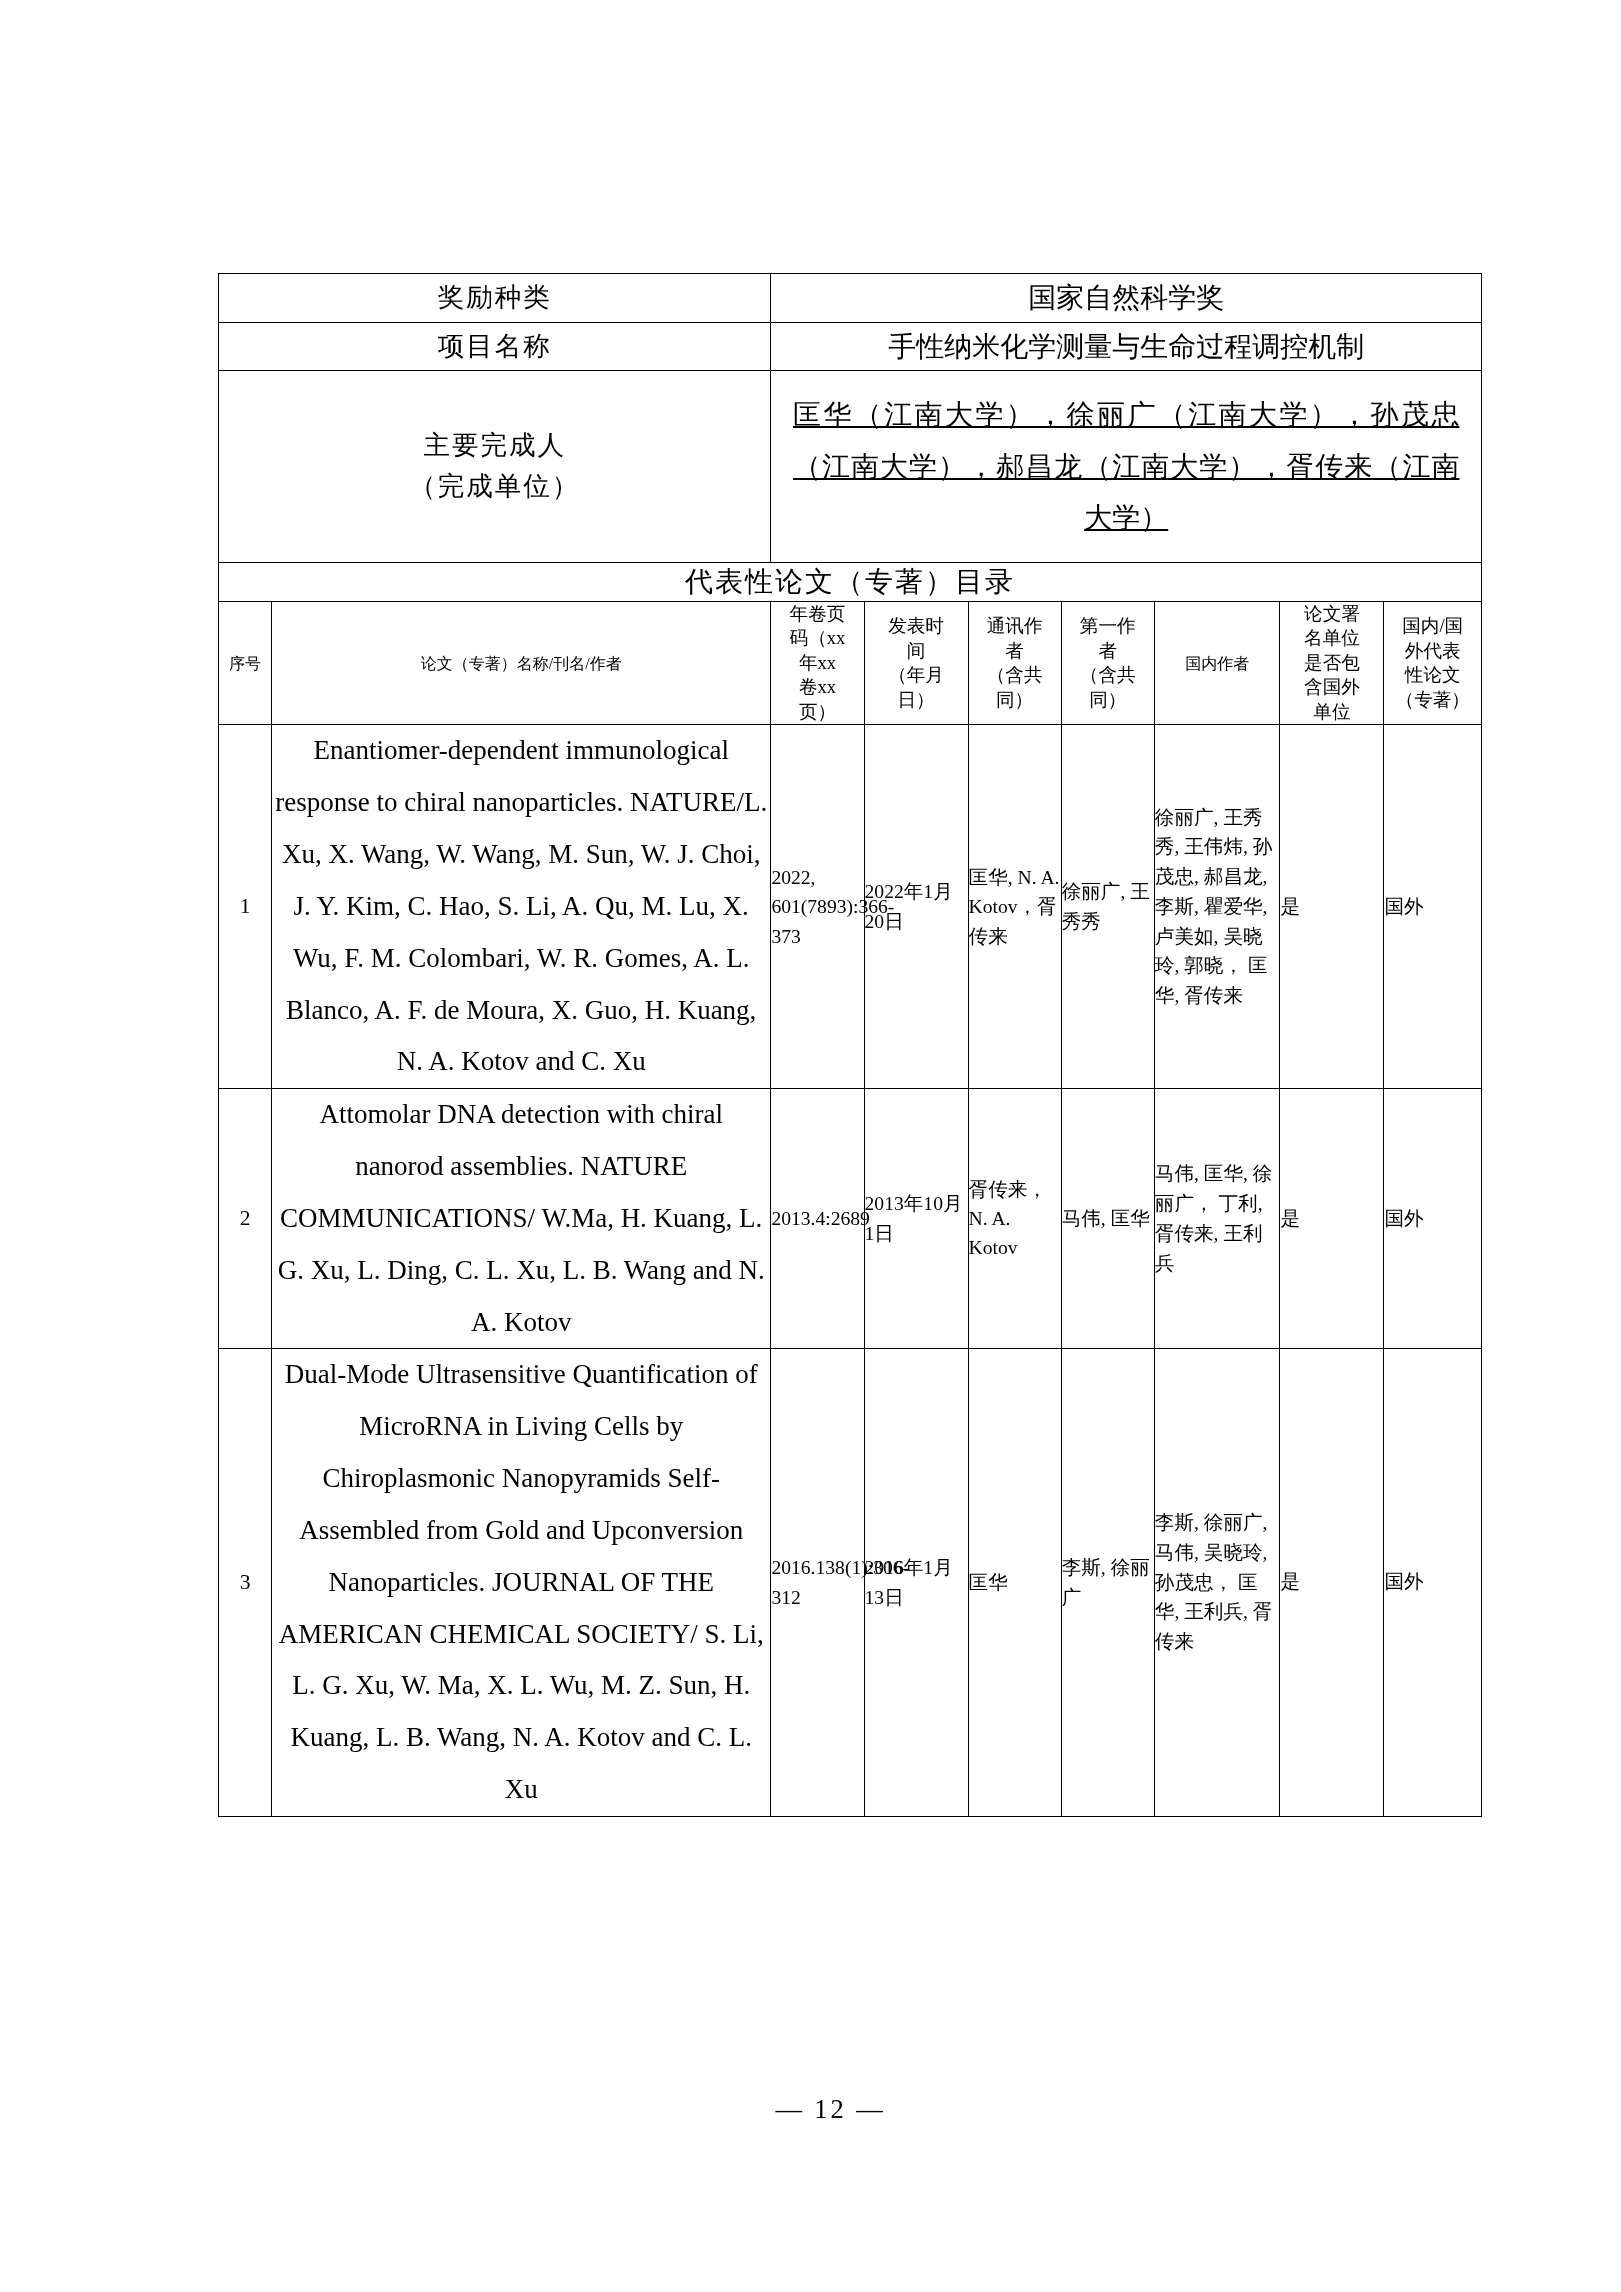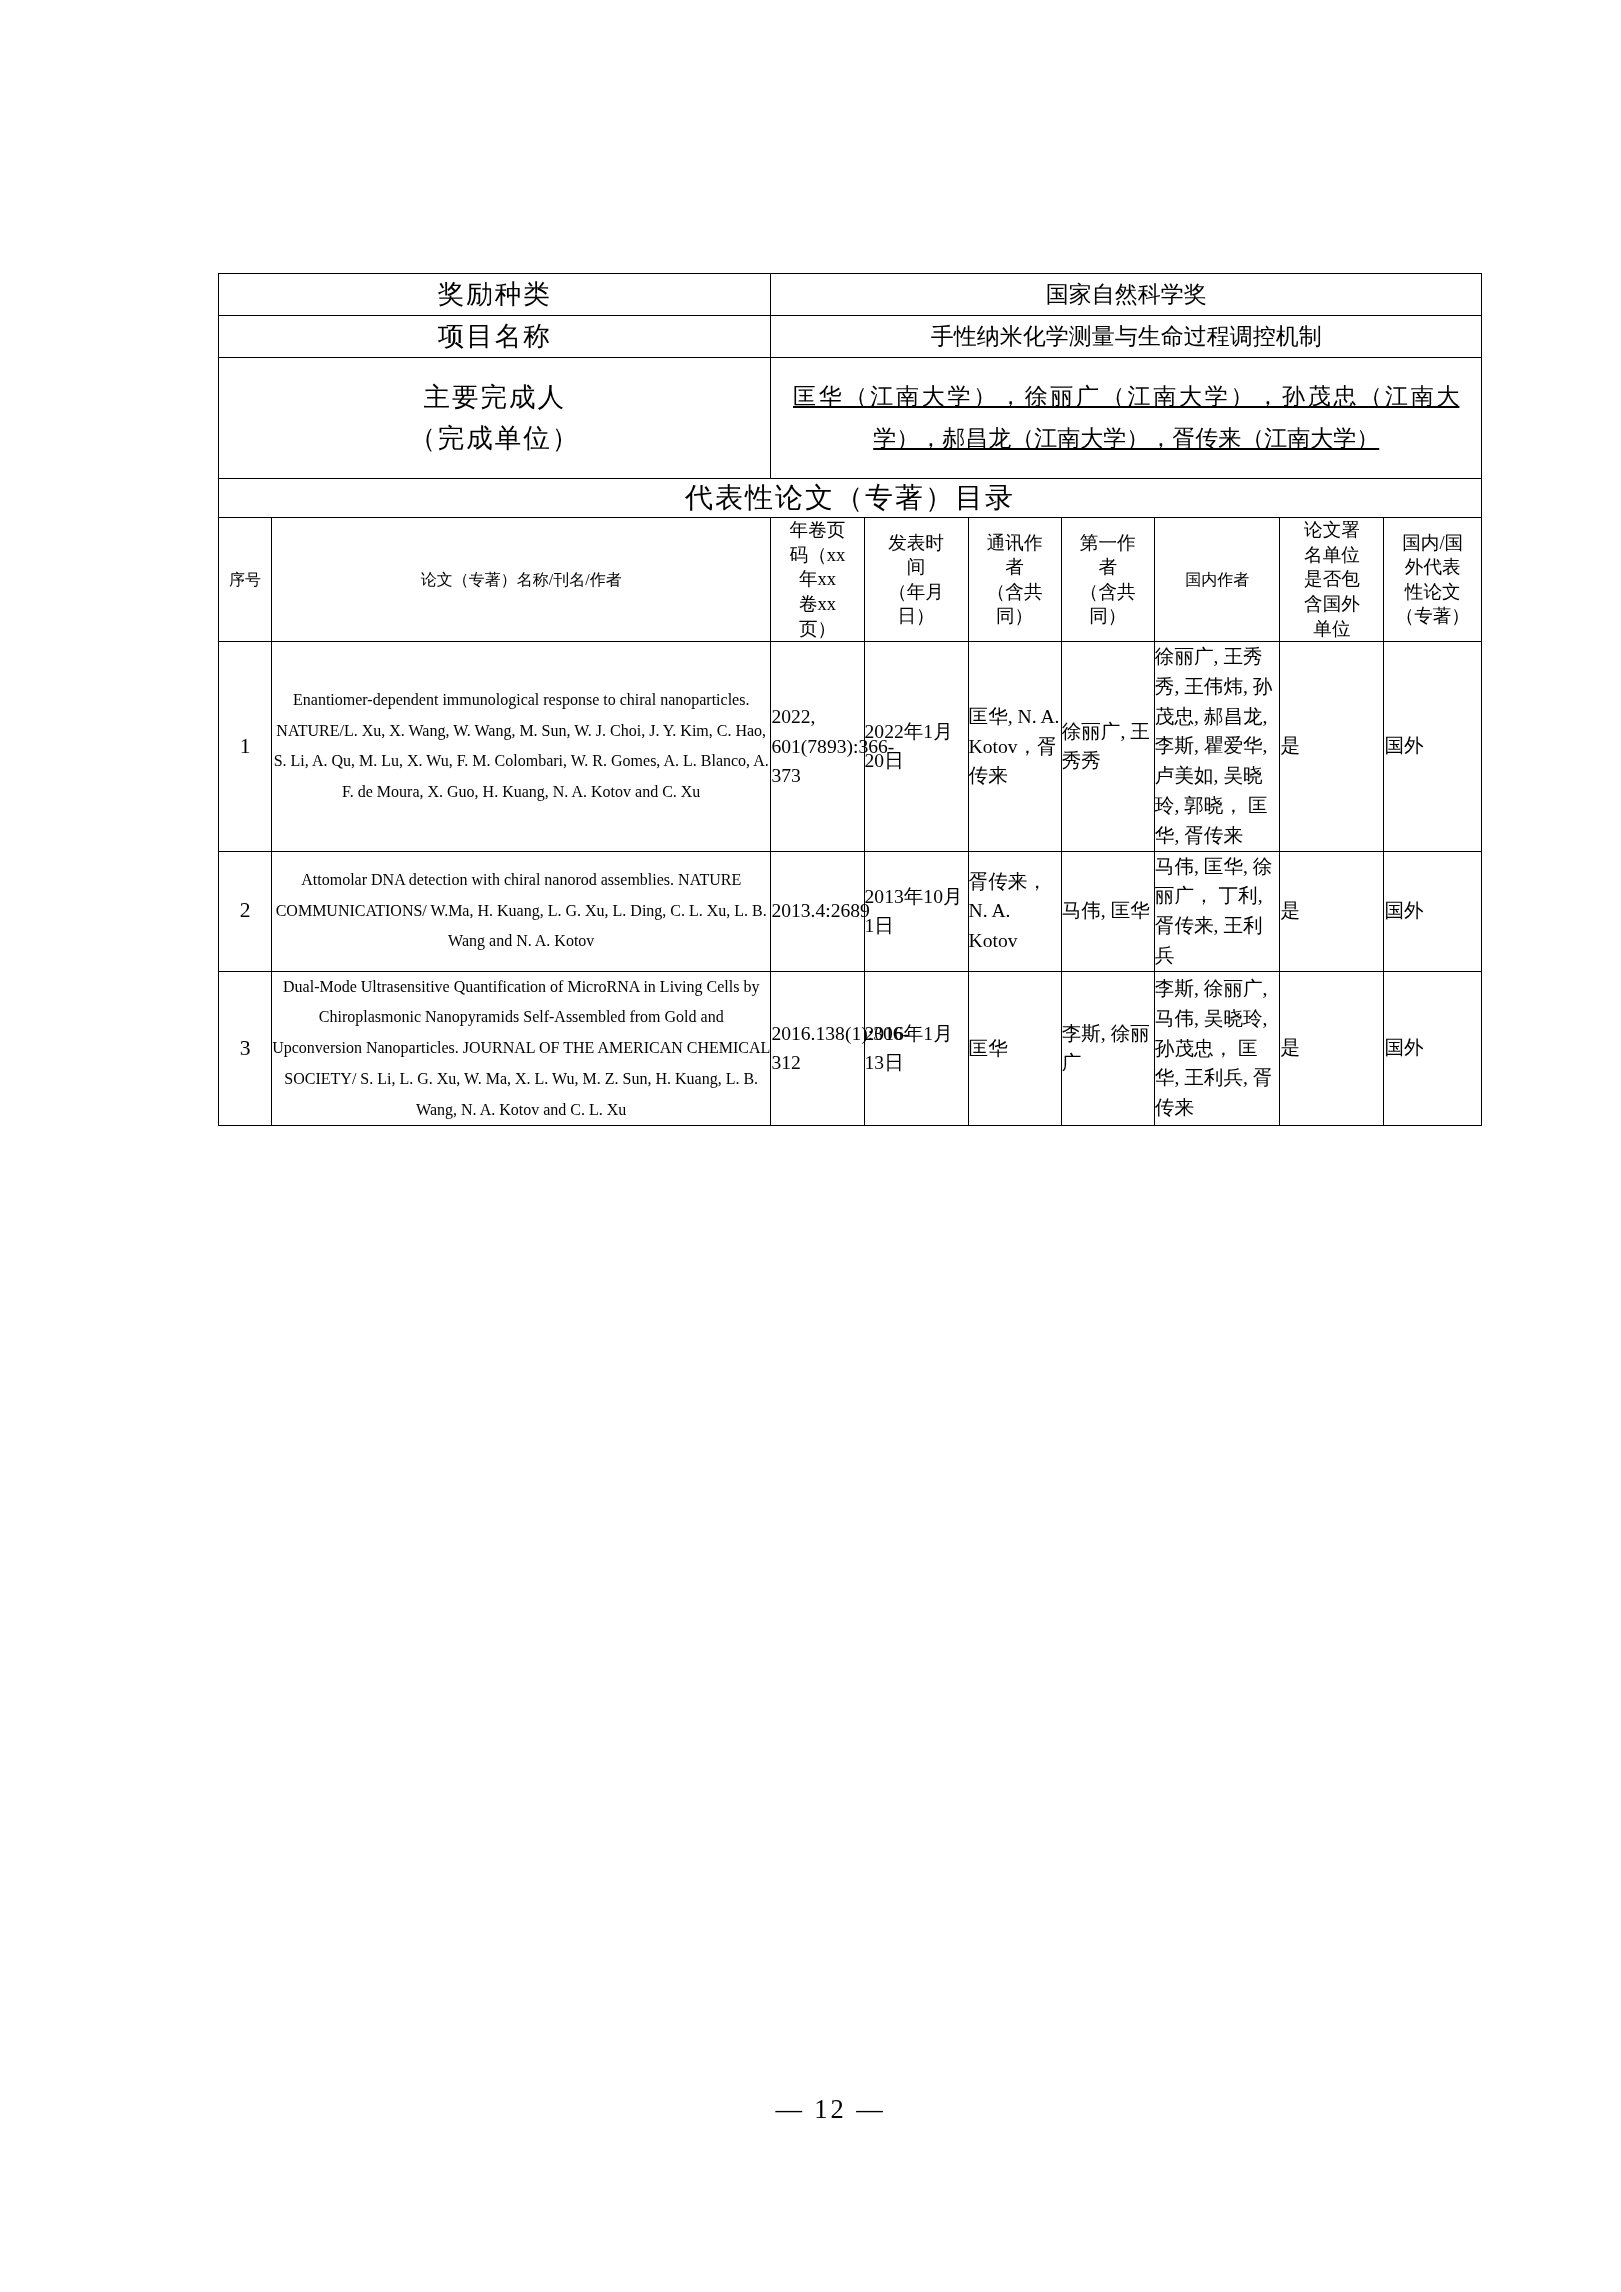--- a/index.html
+++ b/index.html
@@ -52,21 +52,21 @@
     text-align: center;
     font-family: "Liberation Sans", "DejaVu Sans", sans-serif;
     font-weight: bold;
     font-size: 26.5px;
     letter-spacing: 2px;
     padding: 15.7px 7.8px;
     line-height: 1.55;
   }
   .info-value {
     text-align: center;
-    font-size: 23px;
+    font-size: 28px;
     padding: 15.7px 13.7px;
     line-height: 1.7;
   }
   .info-value.multi {
     text-align: justify;
     text-align-last: center;
     line-height: 1.85;
     padding: 17.6px 21.6px;
     text-decoration: underline;
   }
@@ -102,21 +102,21 @@
     padding: 9.8px 3.9px;
     vertical-align: middle;
   }
   .cell-idx {
     text-align: center;
     font-size: 21.6px;
     vertical-align: middle;
   }
   .cell-title {
     text-align: center;
-    font-size: 16px;
+    font-size: 27px;
     line-height: 1.92;
     padding: 13.7px 11.8px;
     vertical-align: middle;
   }
   .cell-narrow {
     font-size: 19.6px;
     line-height: 1.5;
     padding: 7.8px 2px;
   }
   .cell-authors {

